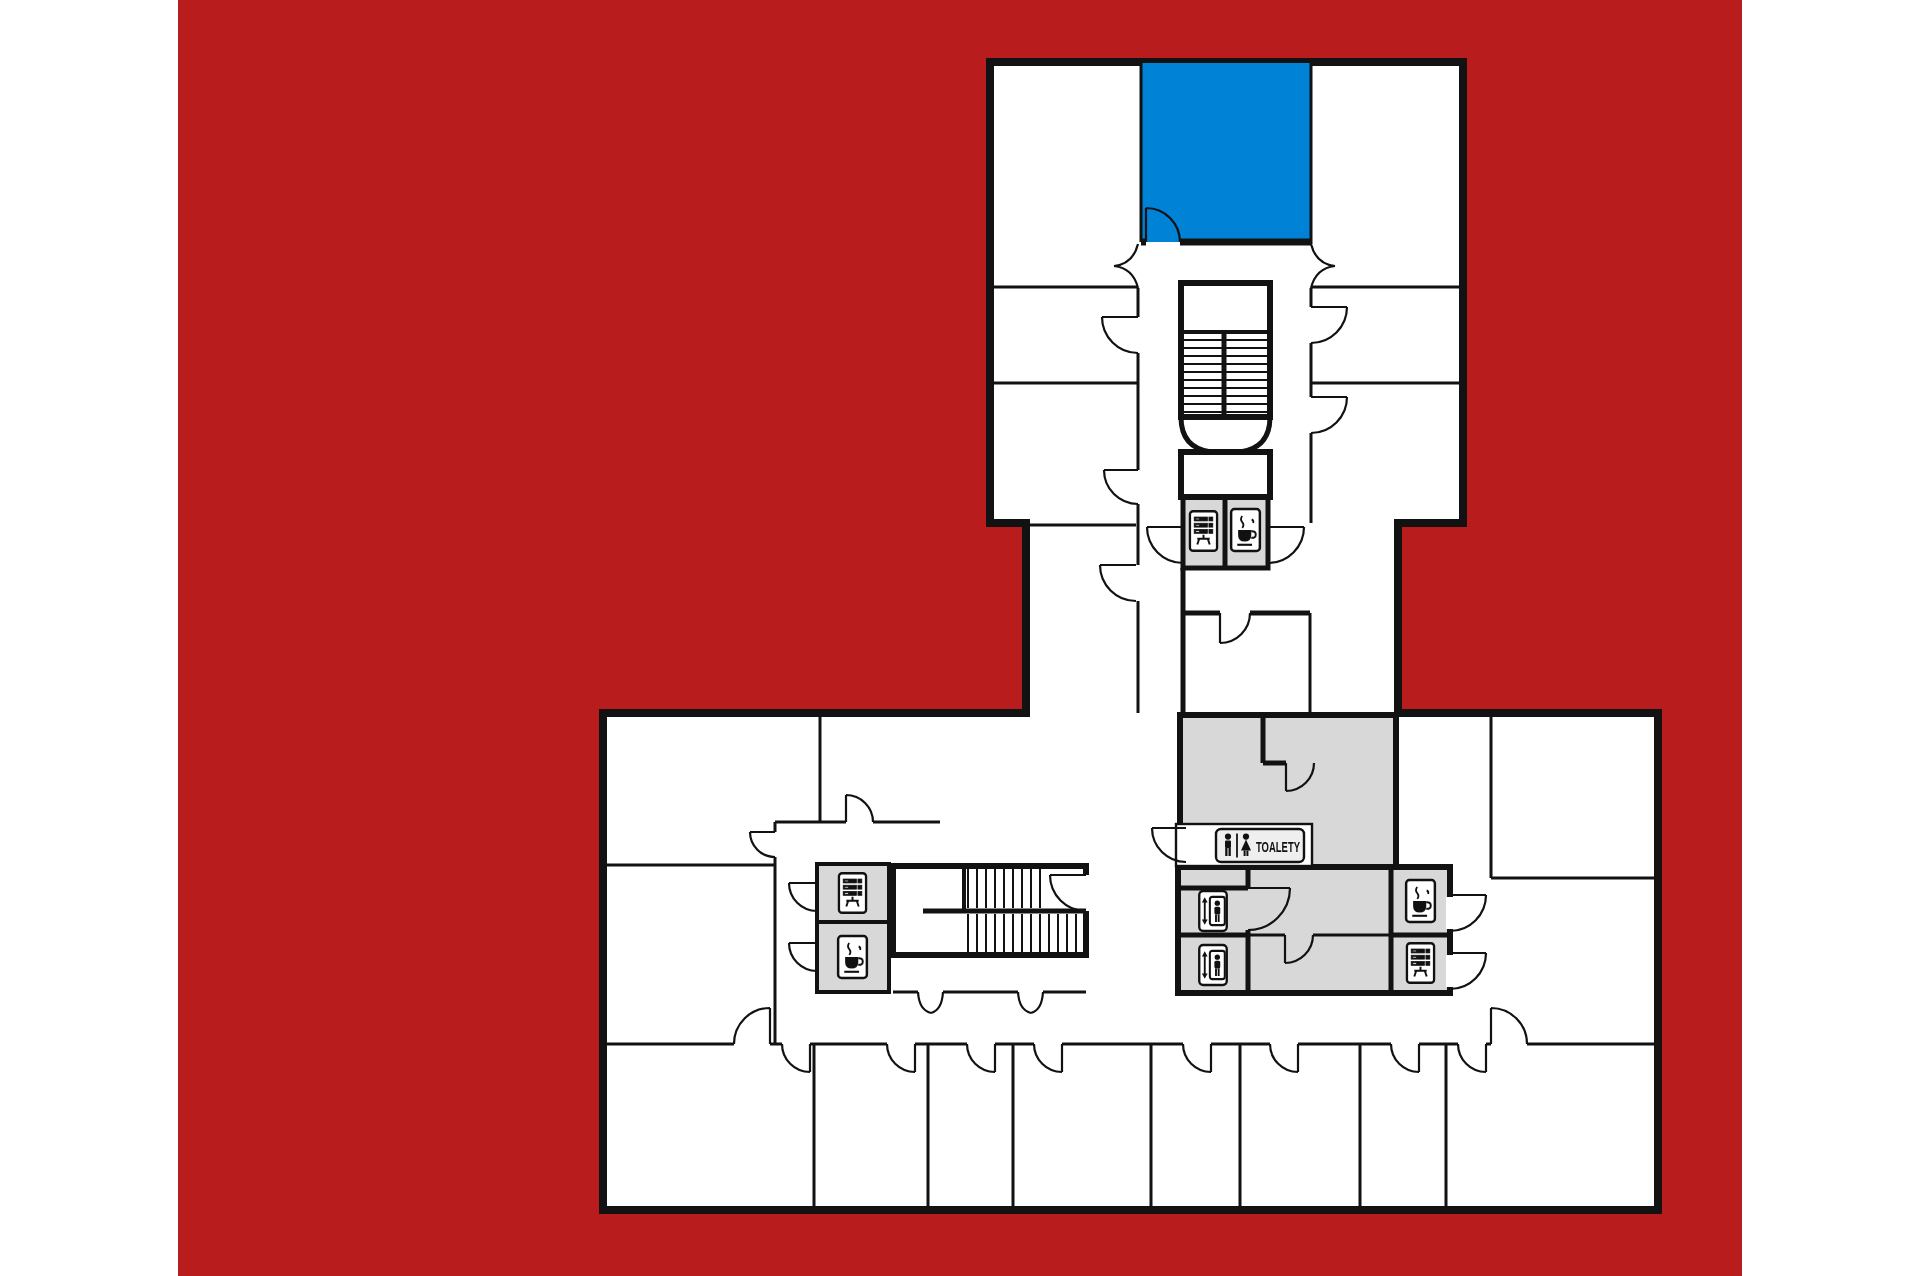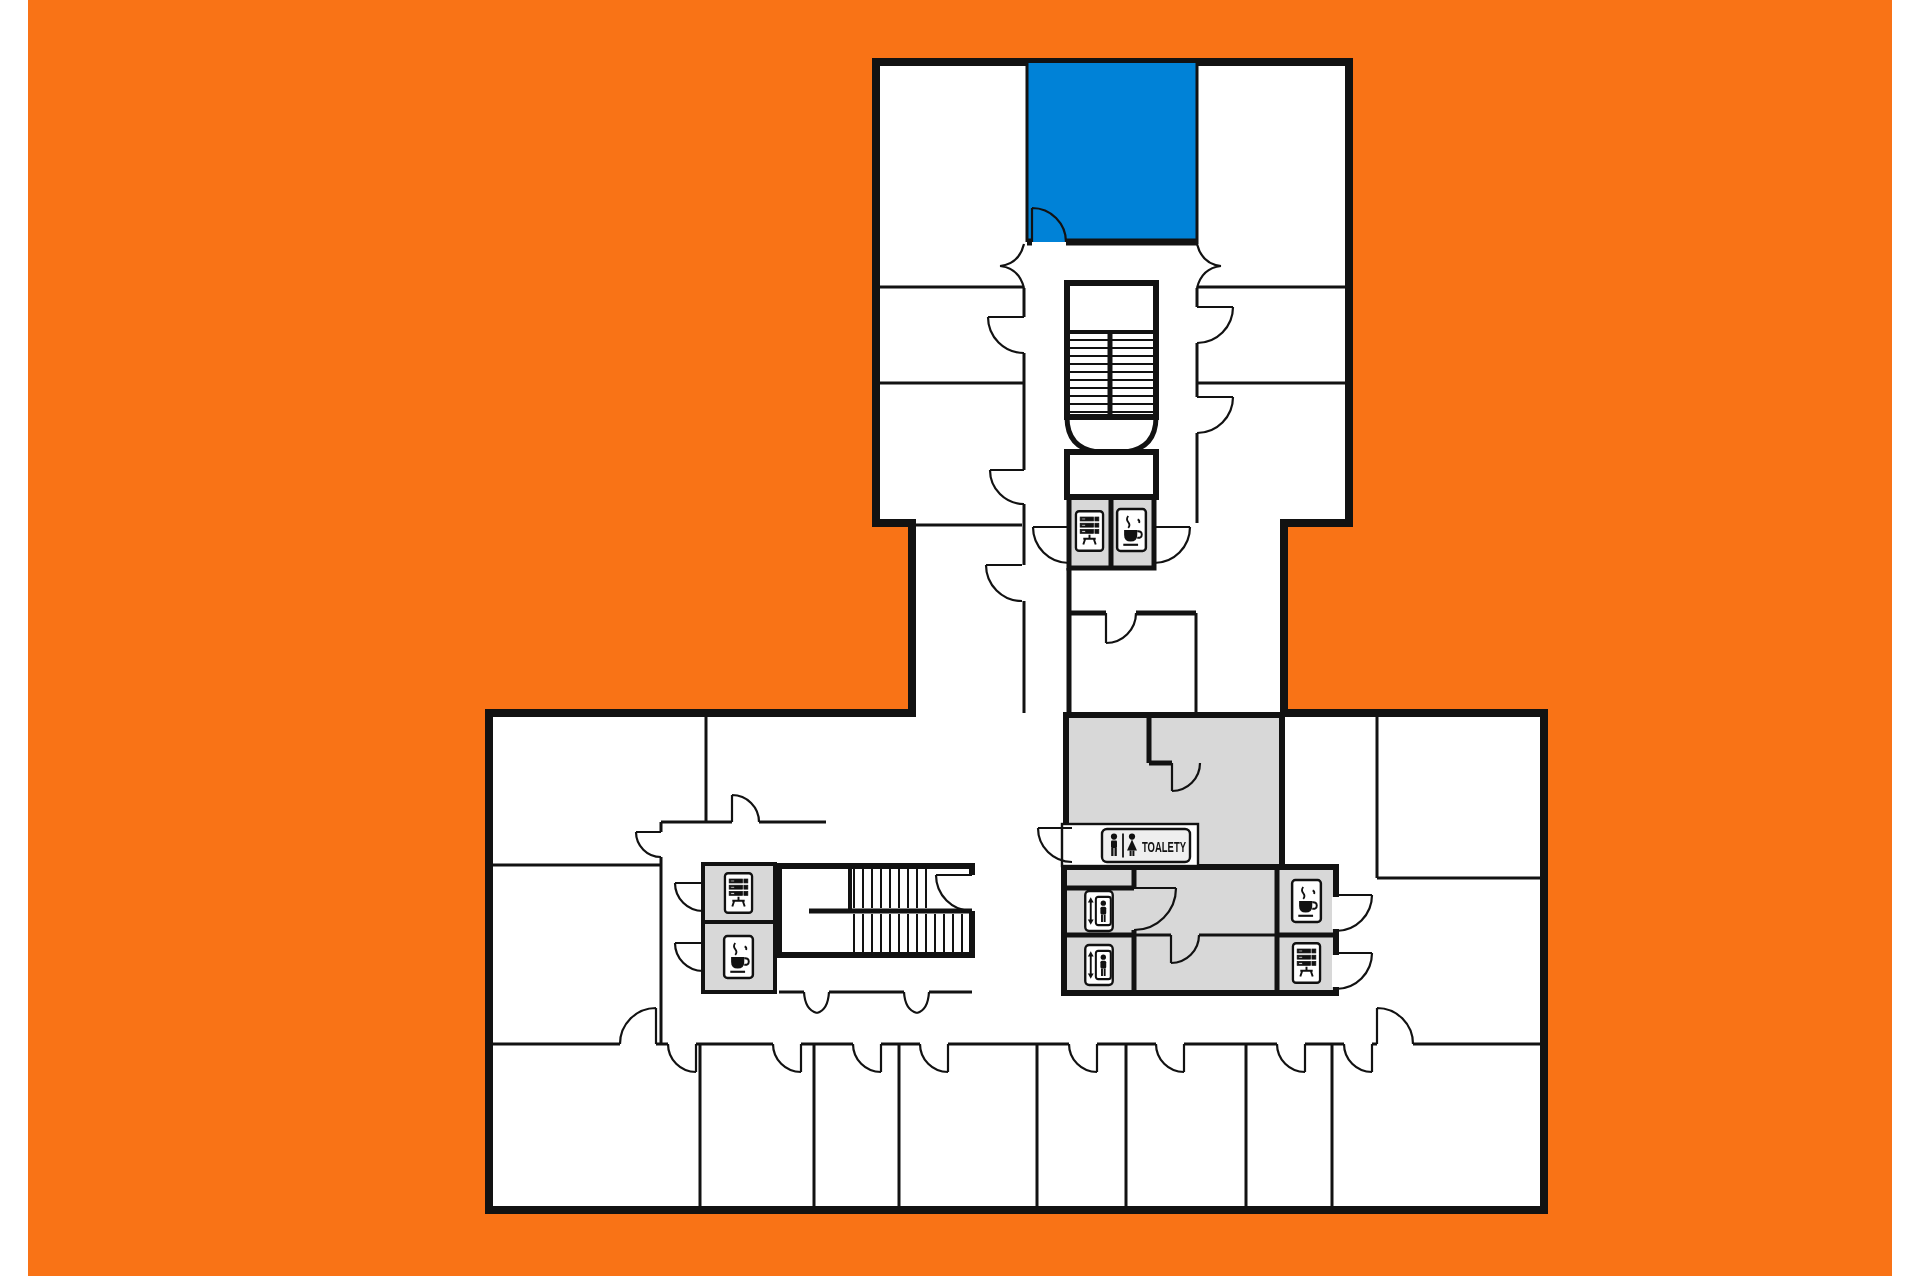--- a/index.html
+++ b/index.html
@@ -1,17 +1,17 @@
 <!DOCTYPE html>
 <html><head>
 <meta charset="utf-8">
 <style>
   html,body{margin:0;padding:0;background:#ffffff;width:100%;height:100%;}
   body{font-family:"Liberation Sans",sans-serif;}
-  .stage{width:1828px;height:1276px;position:relative;margin:0 auto;background:#f97316;padding-left:36px;}
+  .stage{width:1564px;height:1276px;position:relative;margin:0 auto;background:#b91c1c;}
   svg{display:block;width:1920px;height:1276px;}
   .wall-thin{stroke-width:3;fill:none;}
   .wall-med{stroke-width:5;fill:none;}
   .wall-thick{stroke-width:6;fill:none;}
   .wall-outer{stroke-width:8;}
   .door{stroke-width:2.2;fill:none;}
   .step{stroke-width:2;fill:none;}
   .whiteout{stroke:#ffffff;stroke-width:8;fill:none;}
   text.sign{font-family:"Liberation Sans",sans-serif;font-weight:bold;font-size:14.5px;fill:#111;stroke:none;}
 </style>

